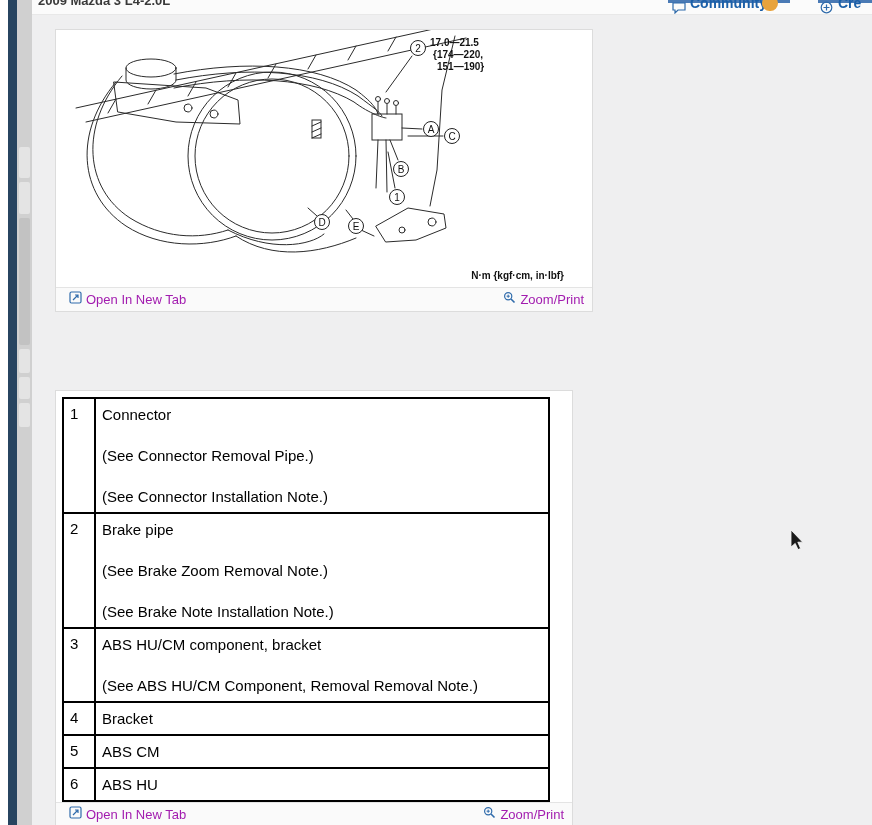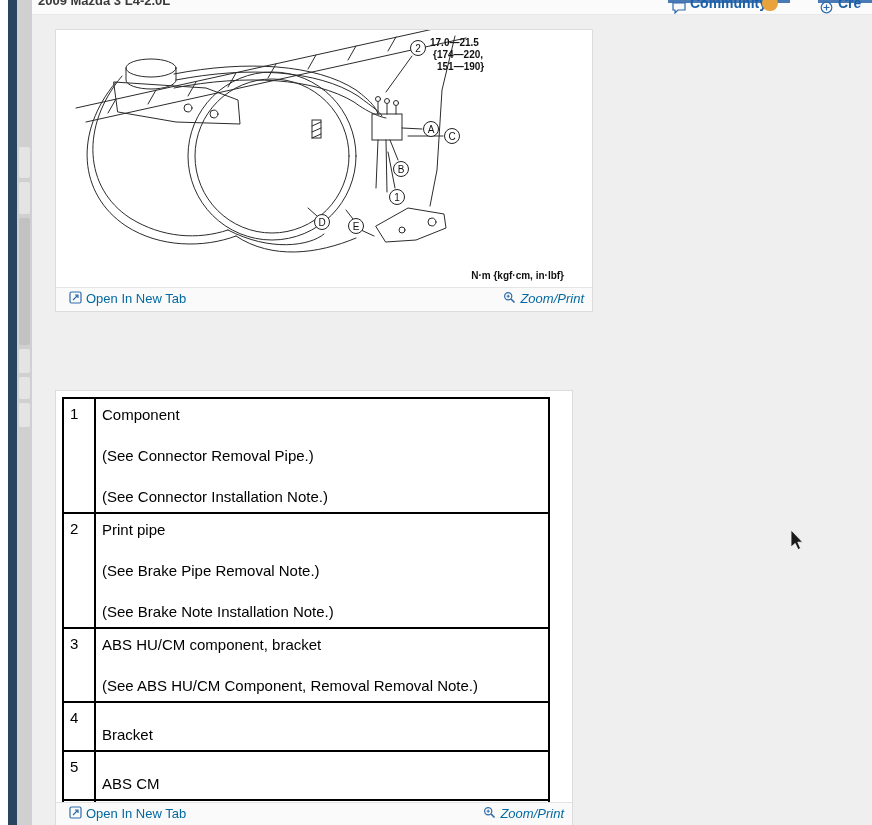--- a/index.html
+++ b/index.html
@@ -24,39 +24,39 @@
   .top-link{position:absolute;top:-5px;font-size:14px;font-weight:700;color:#1b5fa8;text-decoration:none;white-space:nowrap;}
   .top-icon{position:absolute;top:0;}
   .badge{position:absolute;left:730px;top:-4px;width:16px;height:15px;border-radius:8px;background:#e8a33d;}
 
   
   .card{position:absolute;background:#ffffff;border:1px solid #dcdcdc;}
   .image-card{left:55px;top:29px;width:536px;height:281px;}
   .table-card{left:55px;top:390px;width:516px;height:435px;}
   .card-footer{position:absolute;left:0;right:0;bottom:0;height:23px;background:#fafafa;
                border-top:1px solid #e4e4e4;font-size:13px;}
-  .footer-link{position:absolute;top:3px;display:inline-flex;align-items:flex-start;gap:4px;
-               color:#0369a1;text-decoration:none;cursor:pointer;}
+  .footer-link{position:absolute;top:3px;display:inline-flex;align-items:center;gap:4px;
+               color:#a21caf;text-decoration:none;cursor:pointer;}
   .footer-link.left{left:13px;}
-  .footer-link.right{right:8px;font-style:italic;}
+  .footer-link.right{right:8px;}
 
   
   .diagram-wrap{position:absolute;left:0;top:0;width:534px;height:256px;background:#ffffff;}
   .diagram-wrap svg text{font-family:"Liberation Sans",sans-serif;}
   .torque{font-size:10px;font-weight:700;fill:#111;}
   .units{font-size:10px;font-weight:700;fill:#111;}
   .callout-t{font-size:10px;fill:#111;text-anchor:middle;}
 
   
   table.parts{border-collapse:collapse;margin:6px;width:488px;font-size:15px;color:#000;
               border:2px solid #000;table-layout:fixed;}
   table.parts td{border:2px solid #000;vertical-align:top;padding:6px;}
   td.num{width:18px;padding:6px 2px 6px 6px;}
   td.desc p{margin:0 0 22px 0;line-height:19px;}
-  td.desc p:last-child{margin-bottom:0;margin-top:16px;}
+  td.desc p:last-child{margin-bottom:0;}
 
   
   .cursor{position:absolute;left:791px;top:530px;width:14px;height:22px;z-index:20;}
 </style>
 </head>
 <body>
 
 <div class="app">
 
   <div class="rail-dark"></div>
@@ -200,30 +200,30 @@
       </a>
     </div>
   </div>
 
   <div class="card table-card">
     <table class="parts">
       <tbody>
           <tr>
         <td class="num">1</td>
         <td class="desc">
-          <p>Component</p>
+          <p>Connector</p>
           <p>(See Connector Removal Pipe.)</p>
           <p>(See Connector Installation Note.)</p>
         </td>
       </tr>
       <tr>
         <td class="num">2</td>
         <td class="desc">
-          <p>Print pipe</p>
-          <p>(See Brake Pipe Removal Note.)</p>
+          <p>Brake pipe</p>
+          <p>(See Brake Zoom Removal Note.)</p>
           <p>(See Brake Note Installation Note.)</p>
         </td>
       </tr>
       <tr>
         <td class="num">3</td>
         <td class="desc">
           <p>ABS HU/CM component, bracket</p>
           <p>(See ABS HU/CM Component, Removal Removal Note.)</p>
         </td>
       </tr>

